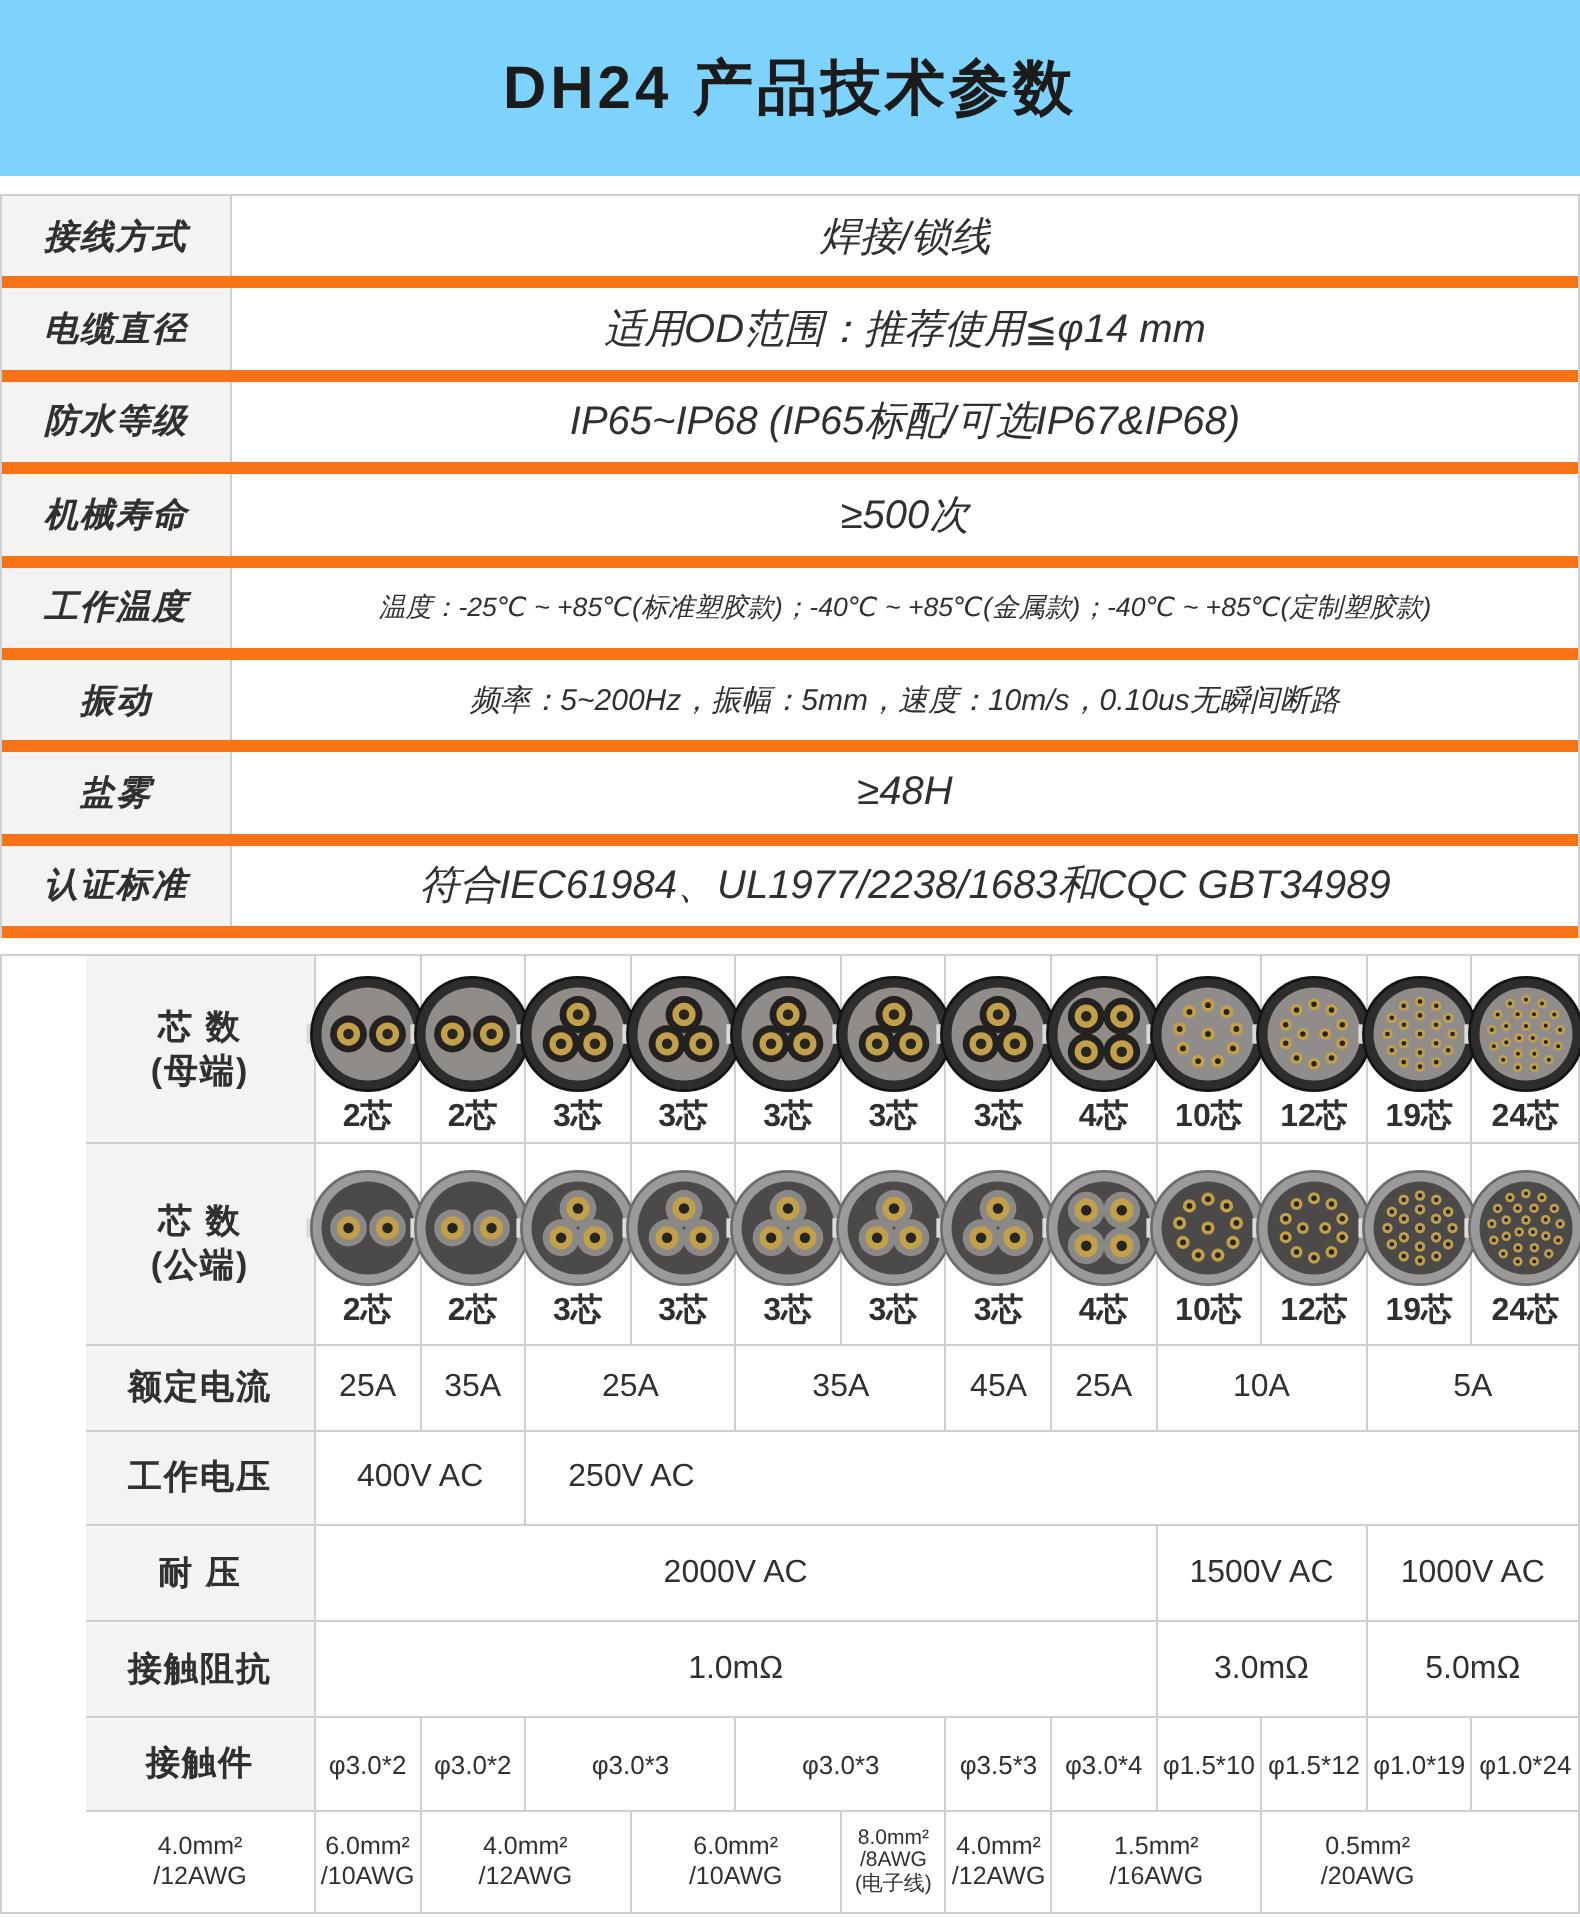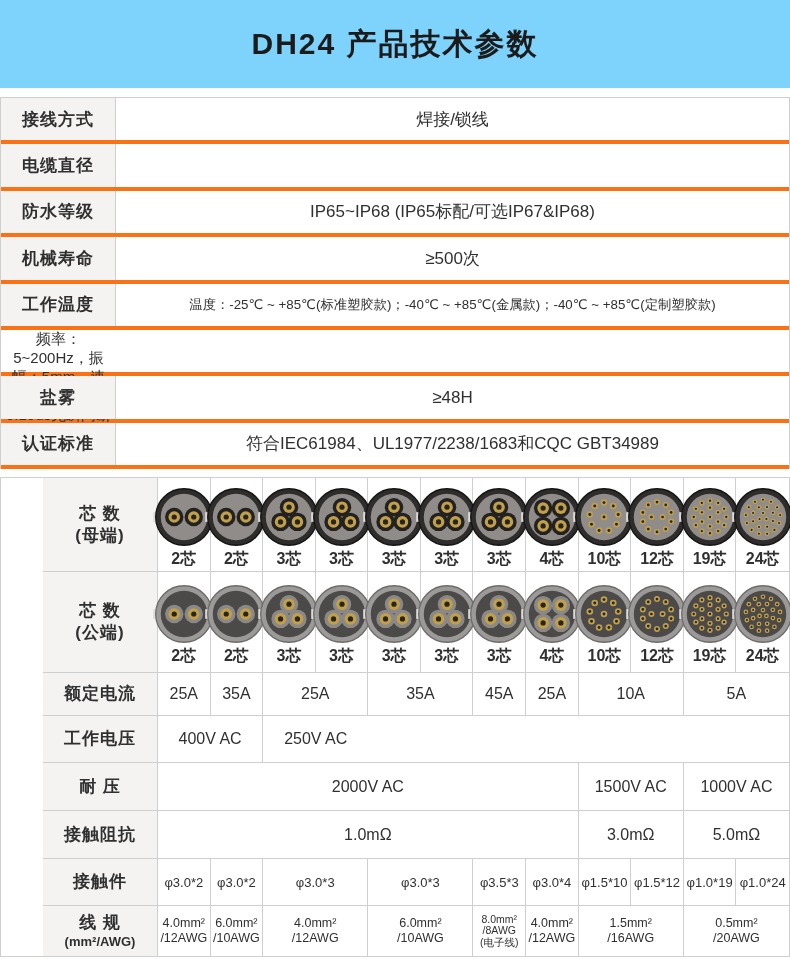--- a/index.html
+++ b/index.html
@@ -16,30 +16,30 @@
   .banner h1{
     margin:0;font-size:30px;font-weight:600;letter-spacing:2px;color:#1b1b1b;
   }
   
   .spec-table{
     margin-top:9px;border:1px solid #cfcfcf;border-bottom:none;
     box-sizing:border-box;
   }
   .spec-row{
     display:grid;grid-template-columns:115px 1fr;height:46.4px;
-    border-bottom:4px solid #f97316;box-sizing:border-box;
+    border-bottom:6px solid #f97316;box-sizing:border-box;font-style:italic;
   }
   .spec-label{
     background:#f4f3f2;border-right:1px solid #cfcfcf;
     display:flex;align-items:center;justify-content:center;
     font-weight:bold;font-size:17px;letter-spacing:1px;
   }
   .spec-value{
     display:flex;align-items:center;justify-content:center;
-    font-size:17px;text-align:center;padding:0 4px;
+    font-size:20px;text-align:center;padding:0 4px;
   }
   .spec-row:nth-child(5) .spec-value{font-size:13.3px;}
   .spec-row:nth-child(6) .spec-value{font-size:15px;}
   
   .pin-table{
     margin-top:8px;border:1px solid #cfcfcf;box-sizing:border-box;
   }
   .prow{
     display:grid;grid-template-columns:115px repeat(12,1fr);
     border-bottom:1px solid #cfcfcf;box-sizing:border-box;margin-left:42px;
@@ -78,34 +78,36 @@
   <h1>DH24 产品技术参数</h1>
 </div>
 
 <div class="spec-table">
   <div class="spec-row">
     <div class="spec-label">接线方式</div>
     <div class="spec-value">焊接/锁线</div>
   </div>
   <div class="spec-row">
     <div class="spec-label">电缆直径</div>
+    <div class="spec-value">适用OD范围：推荐使用≦φ14 mm</div>
   </div>
   <div class="spec-row">
     <div class="spec-label">防水等级</div>
     <div class="spec-value">IP65~IP68 (IP65标配/可选IP67&amp;IP68)</div>
   </div>
   <div class="spec-row">
     <div class="spec-label">机械寿命</div>
     <div class="spec-value">≥500次</div>
   </div>
   <div class="spec-row">
     <div class="spec-label">工作温度</div>
     <div class="spec-value">温度：-25℃ ~ +85℃(标准塑胶款)；-40℃ ~ +85℃(金属款)；-40℃ ~ +85℃(定制塑胶款)</div>
   </div>
   <div class="spec-row">
+    <div class="spec-label">振动</div>
     <div class="spec-value">频率：5~200Hz，振幅：5mm，速度：10m/s，0.10us无瞬间断路</div>
   </div>
   <div class="spec-row">
     <div class="spec-label">盐雾</div>
     <div class="spec-value">≥48H</div>
   </div>
   <div class="spec-row">
     <div class="spec-label">认证标准</div>
     <div class="spec-value">符合IEC61984、UL1977/2238/1683和CQC GBT34989</div>
   </div>
@@ -759,24 +761,20 @@
       <div class="pcell pval" style="grid-column: span 2;">φ3.0*3</div>
       <div class="pcell pval" style="grid-column: span 2;">φ3.0*3</div>
       <div class="pcell pval" style="grid-column: span 1;">φ3.5*3</div>
       <div class="pcell pval" style="grid-column: span 1;">φ3.0*4</div>
       <div class="pcell pval" style="grid-column: span 1;">φ1.5*10</div>
       <div class="pcell pval" style="grid-column: span 1;">φ1.5*12</div>
       <div class="pcell pval" style="grid-column: span 1;">φ1.0*19</div>
       <div class="pcell pval" style="grid-column: span 1;">φ1.0*24</div>
     </div>
     <div class="prow r-wire-gauge">
-      <div class="pcell plabel">
-        <div class="plabel-main">线  规</div>
-        <div class="plabel-sub">(mm²/AWG)</div>
-      </div>
       <div class="pcell pval" style="grid-column: span 1;">
         <div class="wline">4.0mm²</div>
         <div class="wline">/12AWG</div>
       </div>
       <div class="pcell pval" style="grid-column: span 1;">
         <div class="wline">6.0mm²</div>
         <div class="wline">/10AWG</div>
       </div>
       <div class="pcell pval" style="grid-column: span 2;">
         <div class="wline">4.0mm²</div>

